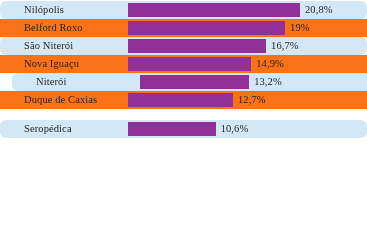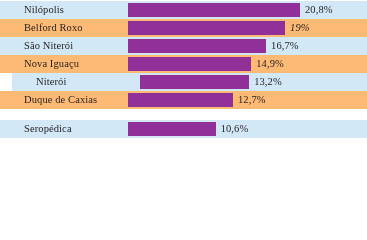--- a/index.html
+++ b/index.html
@@ -21,23 +21,24 @@
   }
   .row {
     position: absolute;
     left: 0;
     width: 367px;
     height: 18px;
     box-sizing: border-box;
   }
   .row.striped {
     background: #d2e8f6;
+    border-radius: 6px;
   }
   .row.plain {
-    background: #fdba74;
+    background: #f97316;
     text-align: right;
   }
   .cat-label {
     position: absolute;
     left: 24px;
     top: 0;
     height: 18px;
     line-height: 18px;
     font-size: 10.5px;
     color: #231f20;
@@ -78,21 +79,21 @@
       <div class="bar-track">
         <div class="bar" style="width: 172px; background: rgb(146, 48, 154);"></div>
       </div>
       <div class="val-label" style="left: 305px;">20,8%</div>
     </div>
     <div class="row plain" style="top: 19px;">
       <div class="cat-label">Belford Roxo</div>
       <div class="bar-track">
         <div class="bar" style="width: 157.115px; background: rgb(146, 48, 154);"></div>
       </div>
-      <div class="val-label" style="left: 290.115px; font-style: italic;">19%</div>
+      <div class="val-label" style="left: 290.115px;">19%</div>
     </div>
     <div class="row striped" style="top: 37px;">
       <div class="cat-label">São Niterói</div>
       <div class="bar-track">
         <div class="bar" style="width: 138.096px; background: rgb(146, 48, 154);"></div>
       </div>
       <div class="val-label" style="left: 271.096px; font-family: Liberation Serif, serif;">16,7%</div>
     </div>
     <div class="row plain" style="top: 55px; padding-left: 43px;">
       <div class="cat-label">Nova Iguaçu</div>

